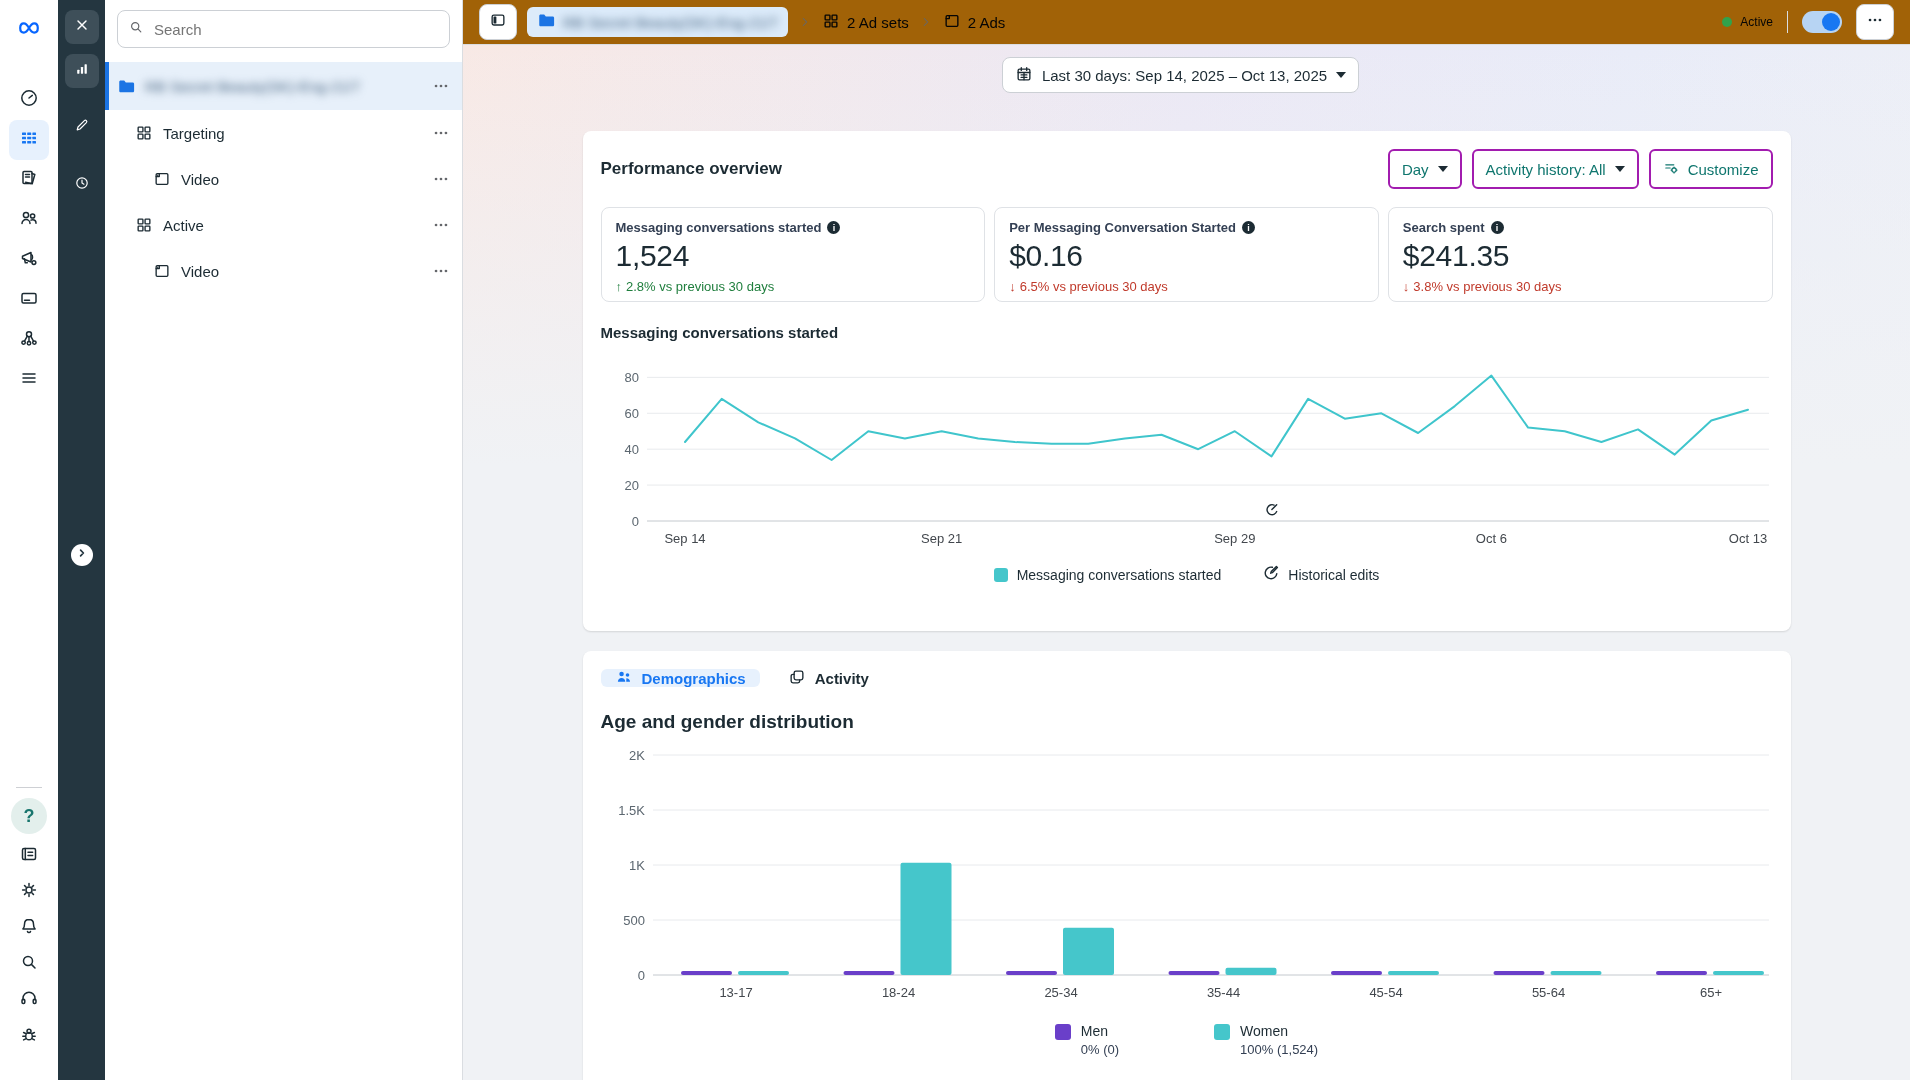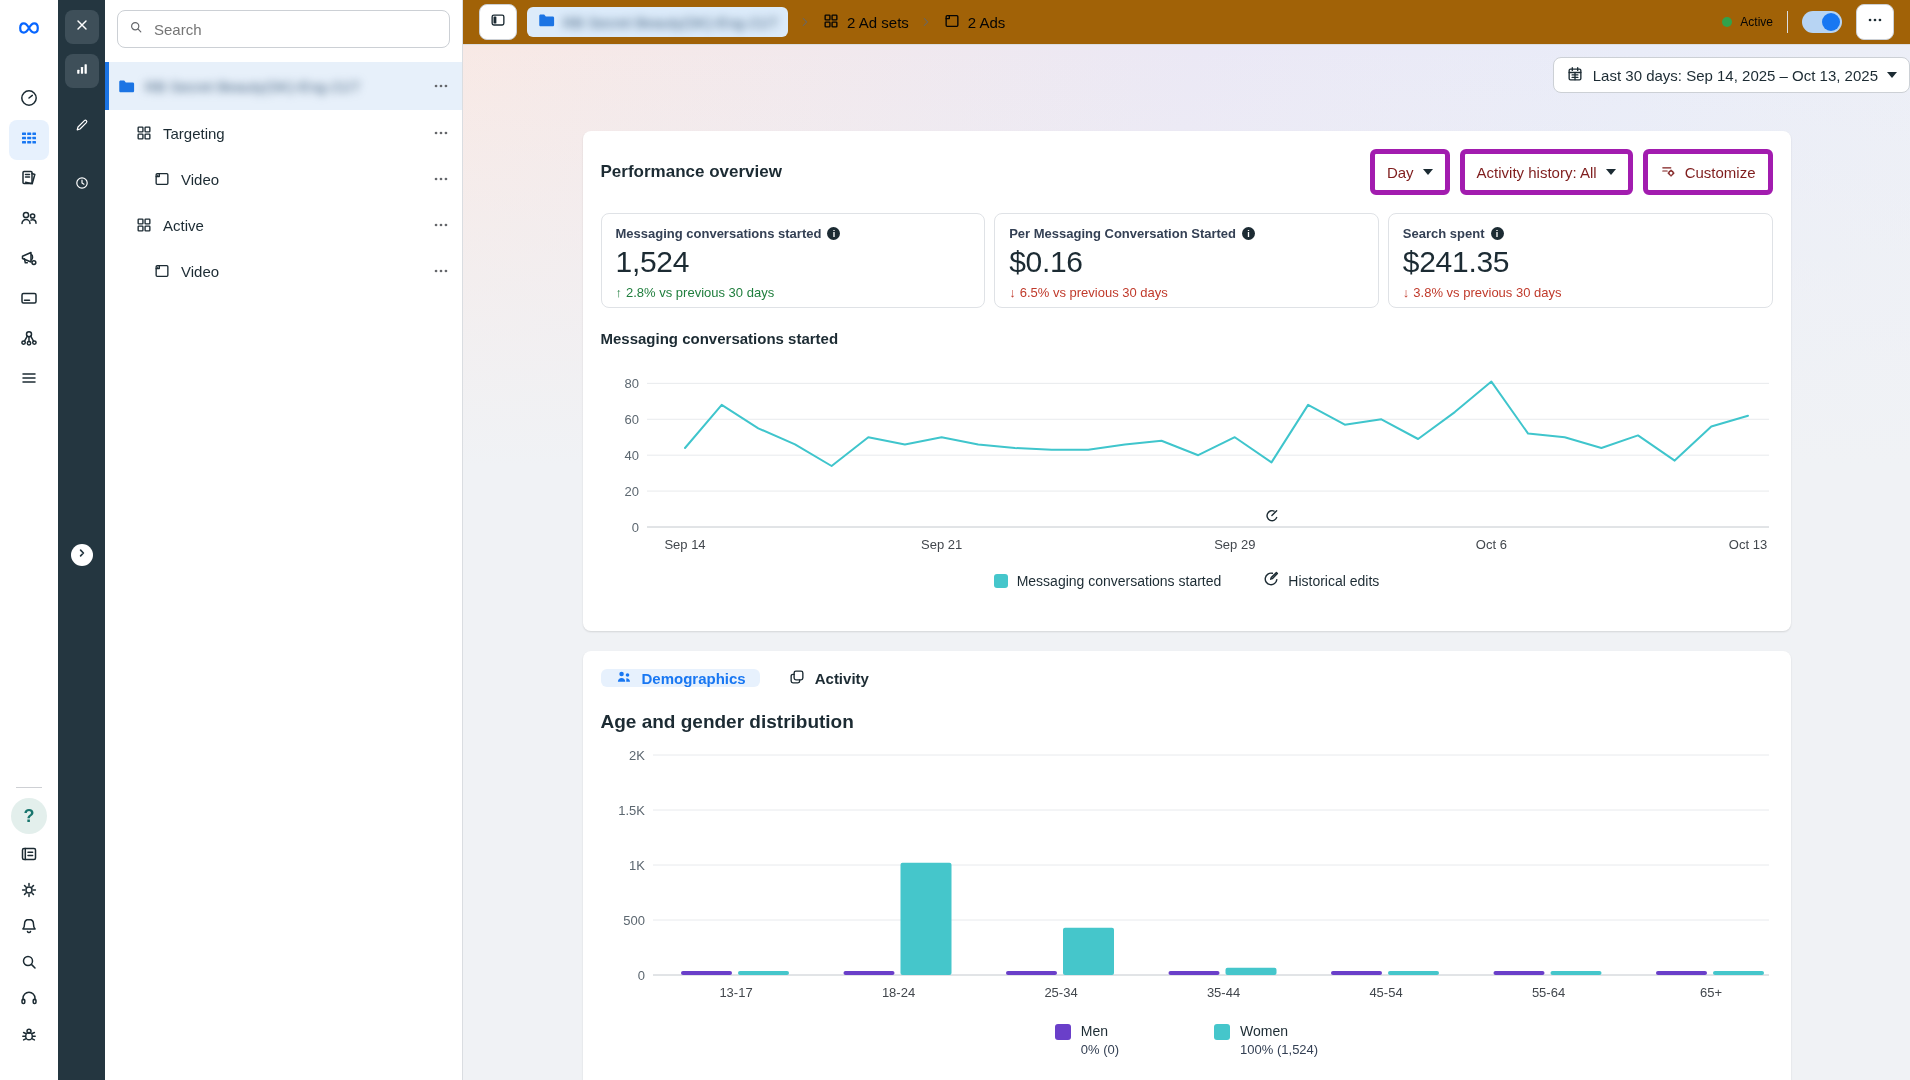--- a/index.html
+++ b/index.html
@@ -51,31 +51,31 @@
   .status-dot{width:10px;height:10px;border-radius:50%;background:#31a24c;margin-right:8px;}
   .status-label{font-size:12px;color:#050505;}
   .vsep{width:1px;height:22px;background:#dadde1;margin:0 14px;}
   .switch{width:40px;height:22px;border-radius:11px;background:#b7d4f3;position:relative;cursor:pointer;}
   .switch::after{content:"";position:absolute;right:2px;top:2px;width:18px;height:18px;border-radius:50%;background:#1877f2;}
   .more-btn{margin-left:14px;}
 
   .content{flex:1;overflow:hidden;position:relative;
     background-image:linear-gradient(180deg, rgba(240,242,245,0) 0%, #f0f2f5 420px),
                      linear-gradient(100deg,#f8e9e5 0%,#ebe8f5 45%,#e9ecf8 72%,#eef0f6 100%);}
-  .date-row{display:flex;justify-content:flex-end;padding:12px 0 0 0;}
+  .date-row{display:flex;justify-content:center;padding:12px 12px 0 0;}
   .date-btn{display:flex;align-items:center;gap:9px;height:34px;padding:0 12px;background:#fff;border:1px solid #ccd0d5;border-radius:8px;font-size:15px;font-weight:500;color:#1c2b33;cursor:pointer;}
 
   .card{width:1208px;margin:0 auto;background:#fff;border-radius:8px;box-shadow:0 1px 2px rgba(0,0,0,.12);box-sizing:border-box;padding:18px;}
   .perf-card{margin-top:38px;height:500px;}
   .demo-card{margin-top:20px;height:480px;}
 
   .perf-head{display:flex;justify-content:space-between;align-items:center;margin-bottom:18px;text-align:right;}
   .card-title{font-size:17px;font-weight:700;}
   .ctrl-group{display:flex;gap:10px;}
-  .btn{display:inline-flex;align-items:center;gap:9px;height:36px;padding:0 12px;border:5px solid #a21caf;border-radius:6px;background:#fff;font-size:15px;color:#7f1d1d;cursor:pointer;white-space:nowrap;}
+  .btn{display:inline-flex;align-items:center;gap:9px;height:36px;padding:0 12px;border:2px solid #a21caf;border-radius:6px;background:#fff;font-size:15px;color:#0f766e;cursor:pointer;white-space:nowrap;}
   .caret{width:0;height:0;border-left:5px solid transparent;border-right:5px solid transparent;border-top:6px solid #1c2b33;}
 
   .metrics{display:flex;gap:9px;margin-bottom:22px;}
   .metric{flex:1;border:1px solid #dfe2e6;border-radius:8px;padding:12px 14px;box-sizing:border-box;height:95px;}
   .m-label{font-size:13px;color:#344054;display:flex;align-items:center;gap:6px;font-weight:600;}
   .info-i{width:13px;height:13px;border-radius:50%;background:#1c2b33;color:#fff;font-size:9px;font-weight:700;display:inline-flex;align-items:center;justify-content:center;}
   .info-i::after{content:"i";}
   .m-value{font-size:30px;font-weight:500;margin-top:4px;letter-spacing:-.3px;}
   .m-delta{font-size:13px;margin-top:6px;display:flex;align-items:center;gap:4px;}
   .pos{color:#1f7e3d;} .neg{color:#c03a2b;}

